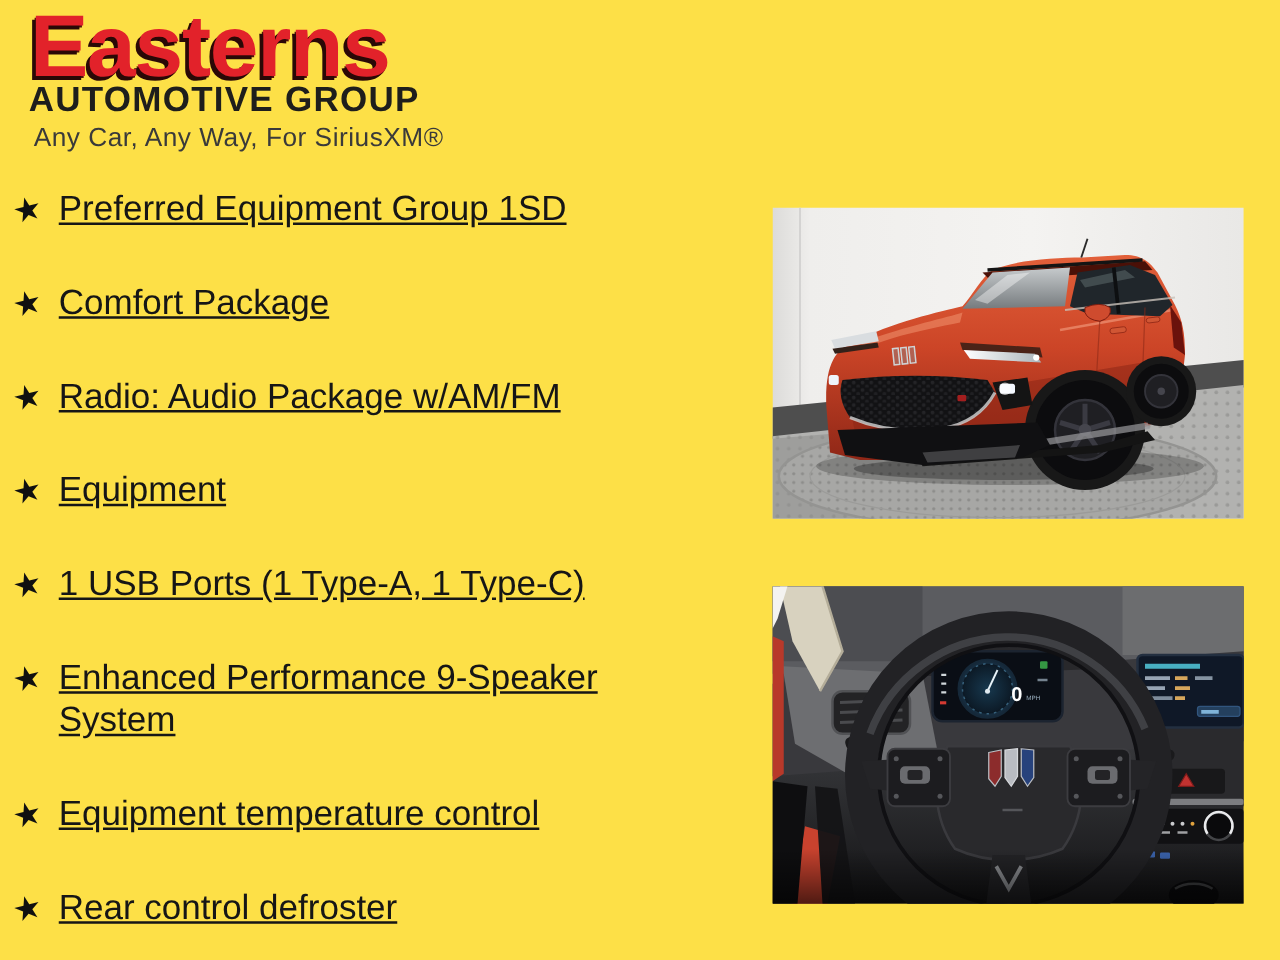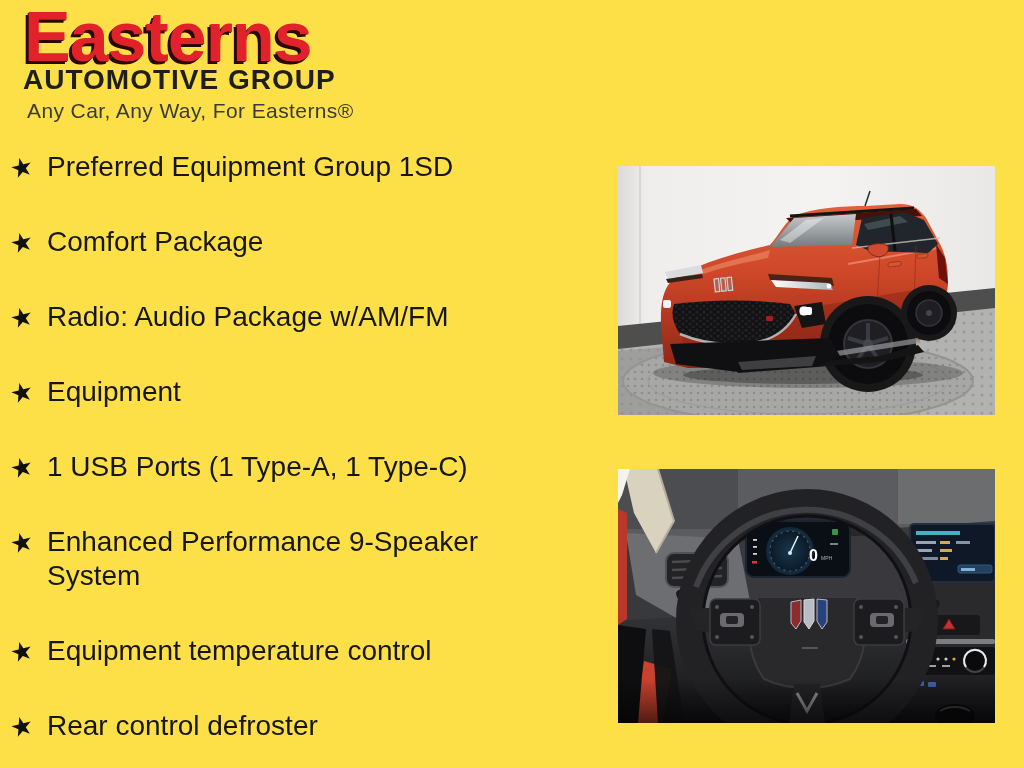--- a/index.html
+++ b/index.html
@@ -14,36 +14,36 @@
       letter-spacing:1px;color:#1e1e1c;line-height:1;}
   .logo-tagline{position:absolute;left:27px;top:99px;font-size:21px;color:#3a3a3a;
       letter-spacing:.4px;line-height:1.1;}
   
   .features{position:absolute;left:10px;top:150px;width:505px;margin:0;padding:0;list-style:none;}
   .feature-item{display:flex;align-items:flex-start;margin:0 0 41px 0;
       font-size:28px;line-height:34px;color:#161616;}
   .feature-item:last-child{margin-bottom:0;}
   .star{flex:0 0 27px;margin-right:10px;font-size:26px;line-height:34px;color:#101010;
       display:inline-block;transform:rotate(-14deg);transform-origin:50% 50%;}
-  .feature-text{flex:1 1 auto;}
+  .feature-text{flex:1 1 auto;text-decoration:underline;}
   
   .photo{position:absolute;margin:0;padding:0;}
   .photo svg{display:block;}
   .photo-ext{left:618px;top:166px;width:377px;height:249px;}
   .photo-int{left:618px;top:469px;width:377px;height:254px;}
 </style>
 </head>
 <body>
 
 <div class="page">
 
   <header class="logo">
     <div class="logo-title">Easterns</div>
     <div class="logo-sub">AUTOMOTIVE GROUP</div>
-    <div class="logo-tagline">Any Car, Any Way, For Easterns®</div>
+    <div class="logo-tagline">Any Car, Any Way, For SiriusXM®</div>
   </header>
 
   <ul class="features">
 
       <li class="feature-item">
         <span class="star">★</span>
         <span class="feature-text">Preferred Equipment Group 1SD</span>
       </li>
 
       <li class="feature-item">

